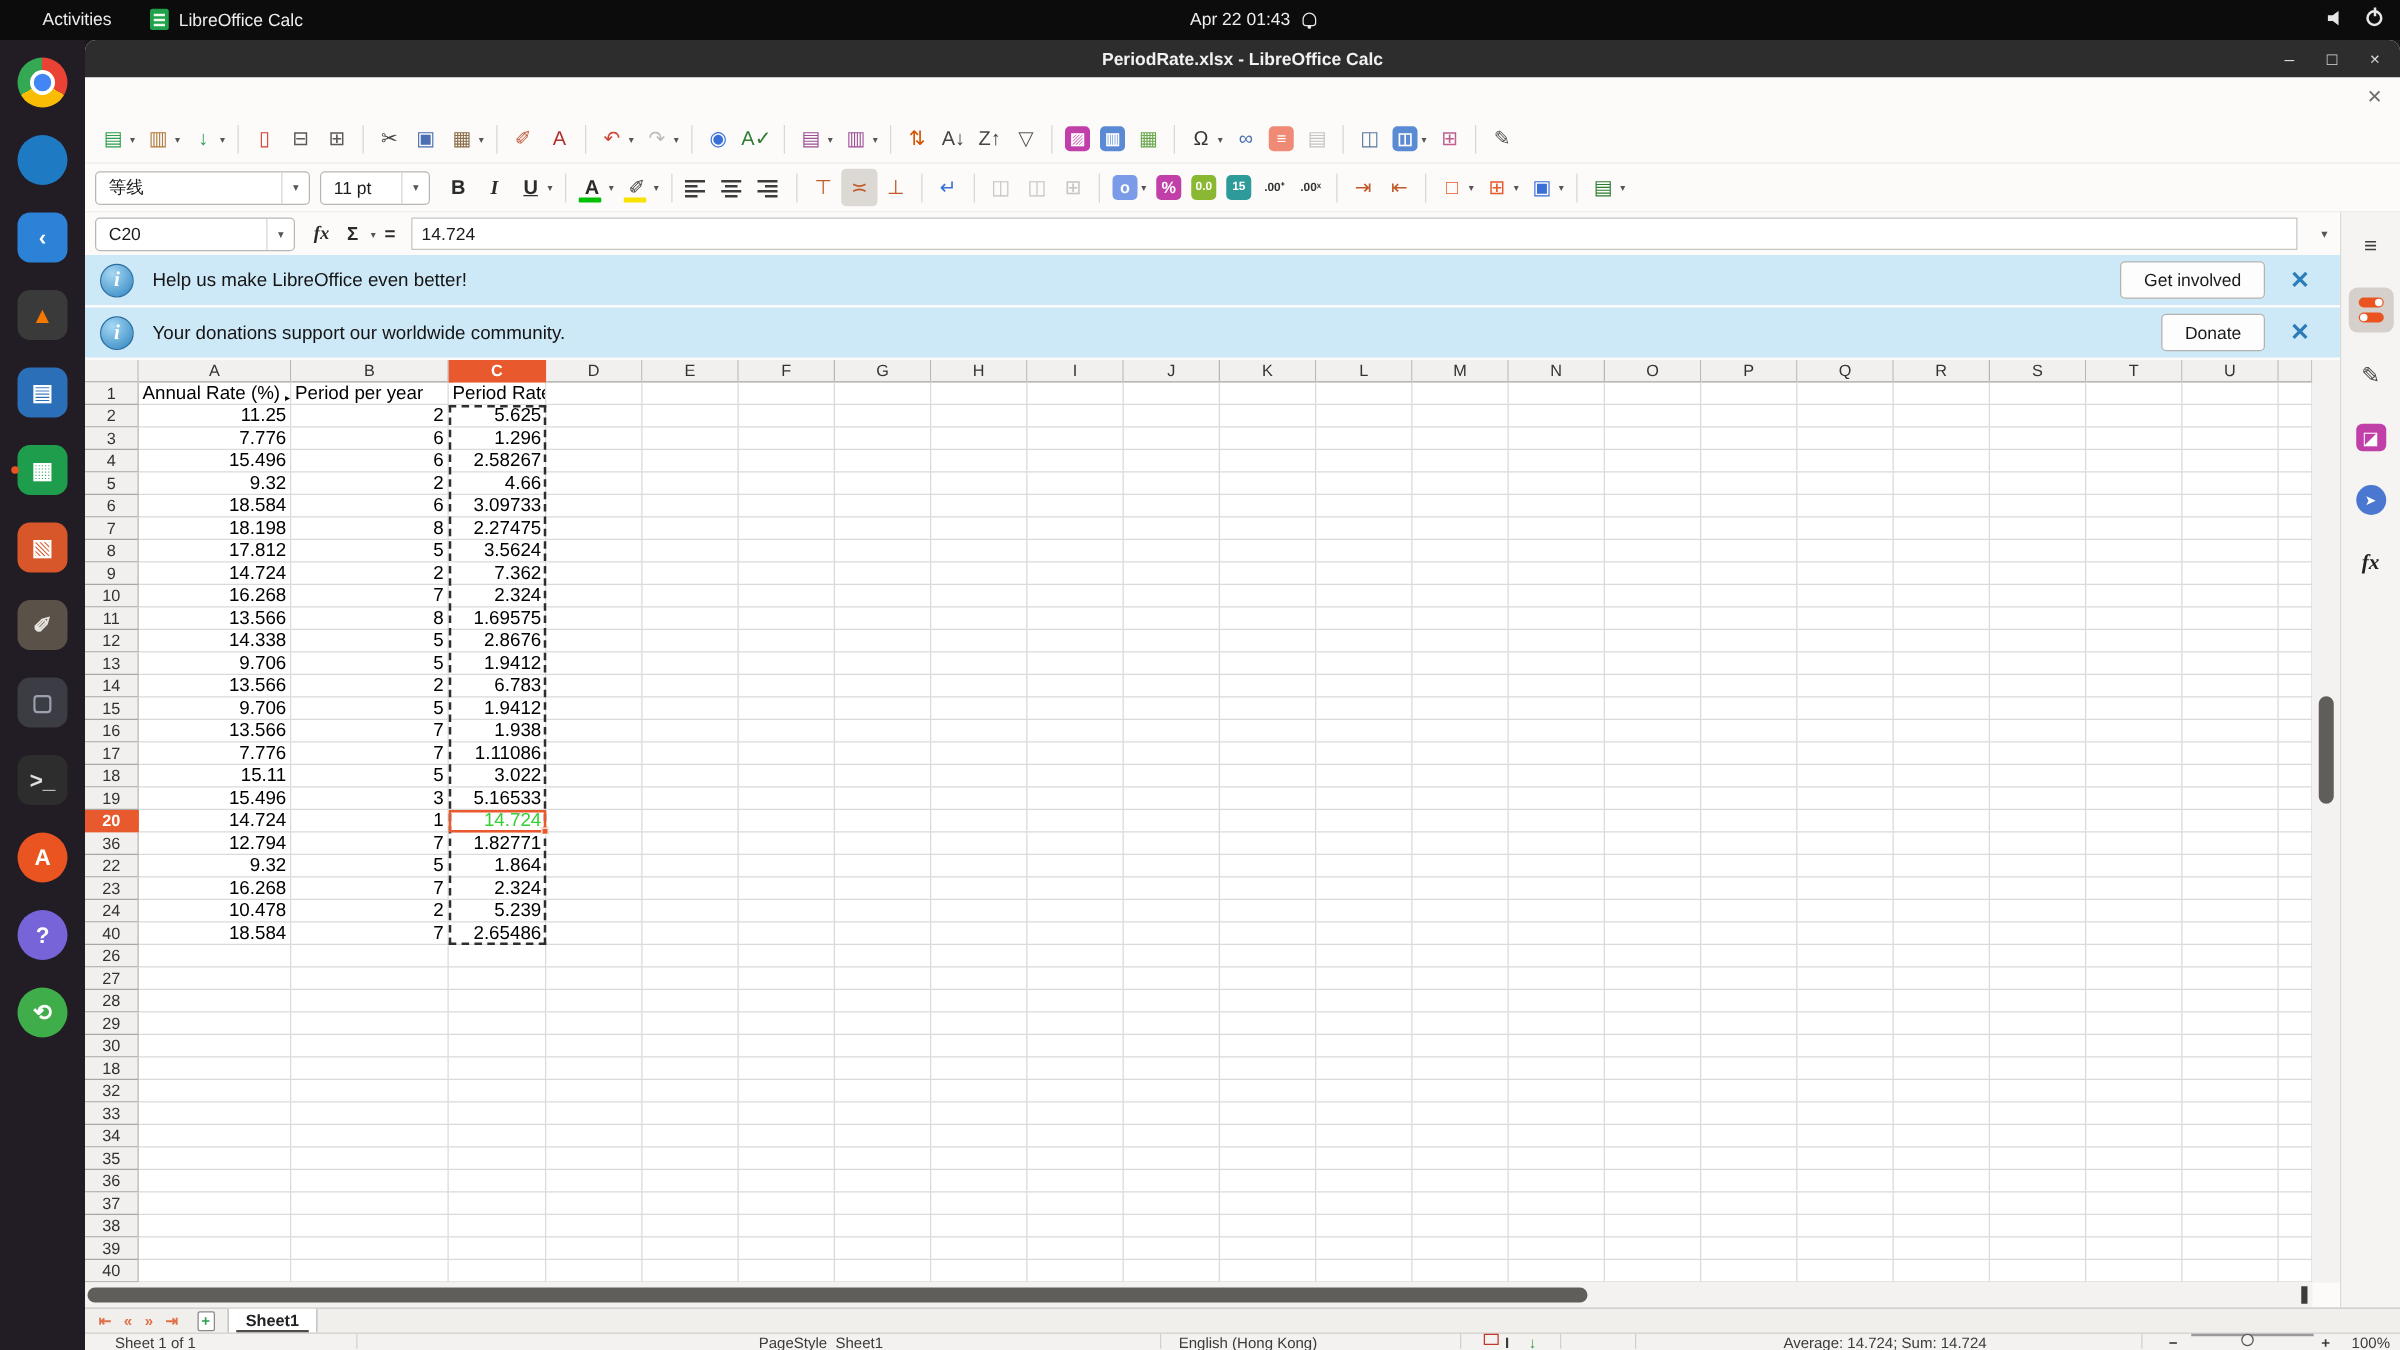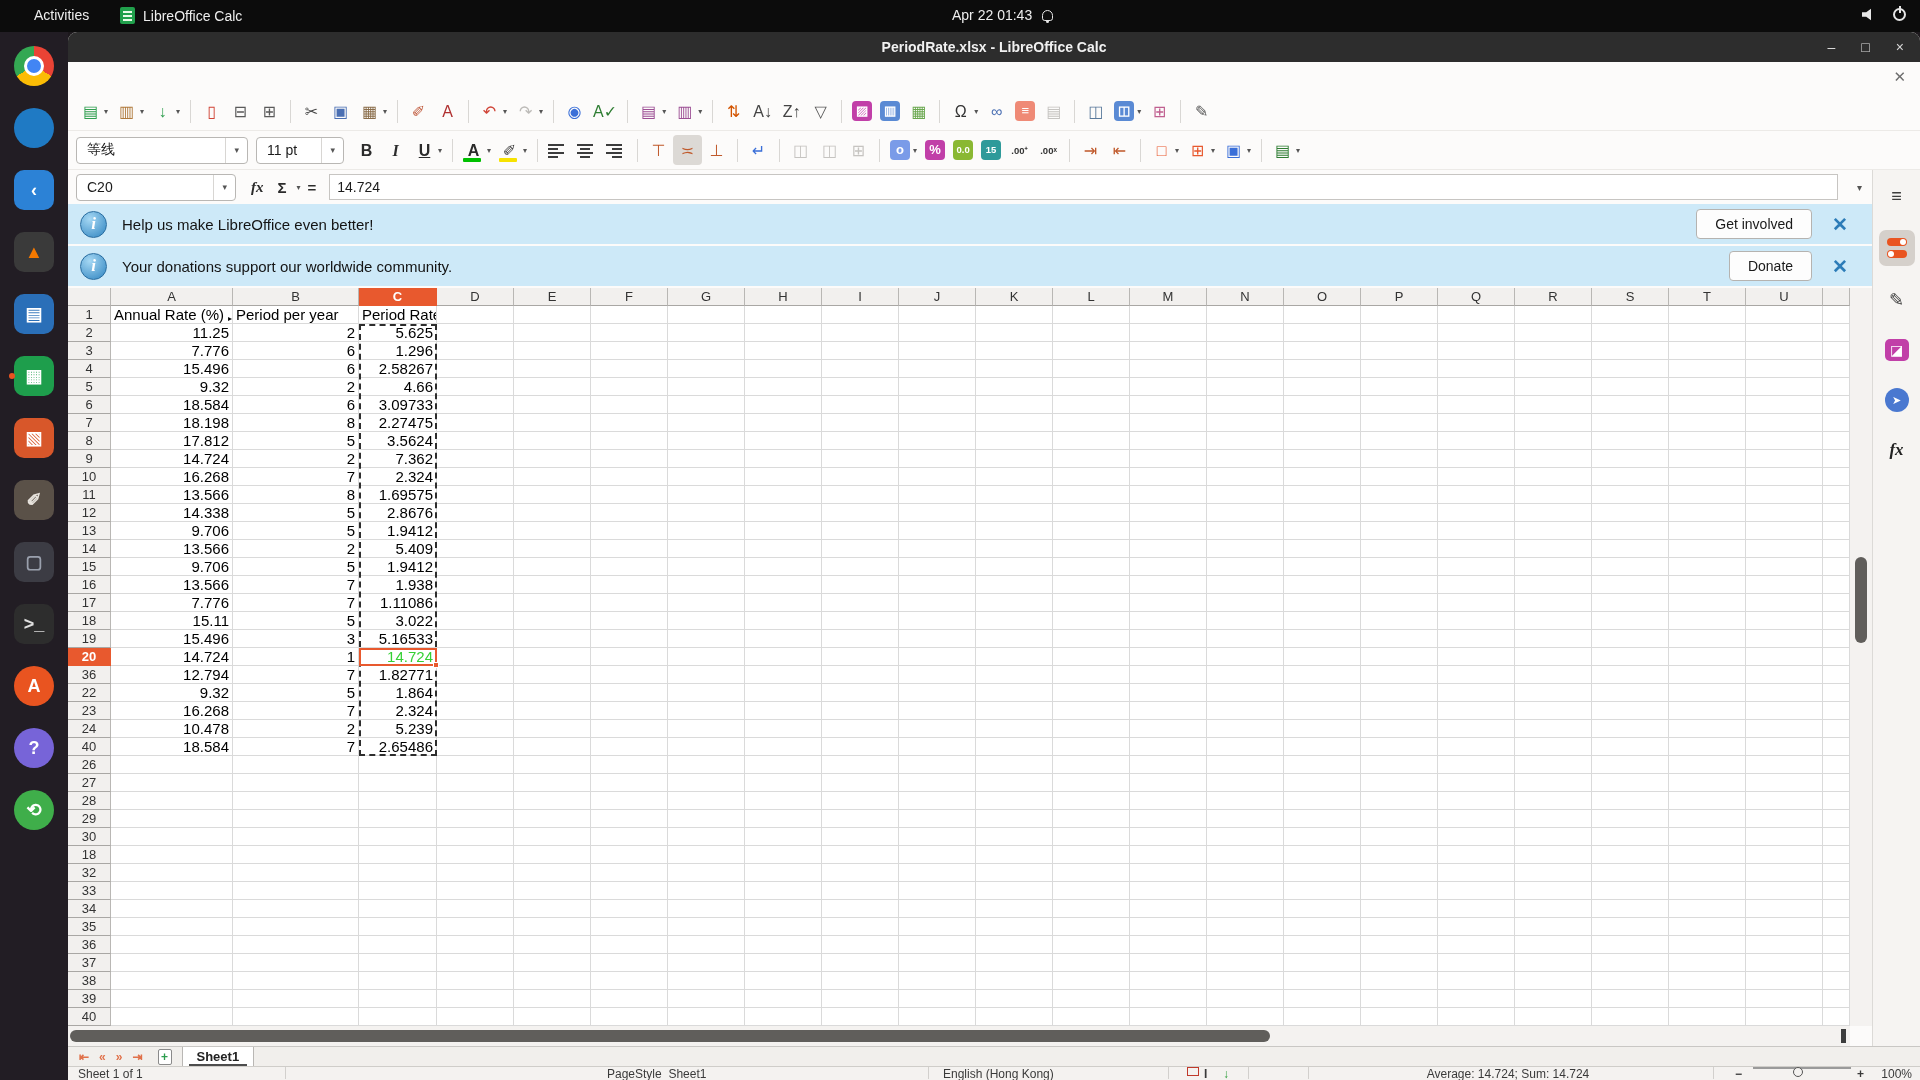--- a/index.html
+++ b/index.html
@@ -813,21 +813,21 @@
           <span class="cell num" style="width: 77px;"></span>
           <span class="cell num" style="width: 77px;"></span>
           <span class="cell num" style="width: 77px;"></span>
           <span class="cell num" style="width: 77px;"></span>
           <span class="cell num" style="width: 27px;"></span>
         </div>
         <div class="grow">
           <span class="rh">14</span>
           <span class="cell num" style="width: 122px;">13.566</span>
           <span class="cell num" style="width: 126px;">2</span>
-          <span class="cell num" style="width: 78px;">5.409</span>
+          <span class="cell num" style="width: 78px;">6.783</span>
           <span class="cell num" style="width: 77px;"></span>
           <span class="cell num" style="width: 77px;"></span>
           <span class="cell num" style="width: 77px;"></span>
           <span class="cell num" style="width: 77px;"></span>
           <span class="cell num" style="width: 77px;"></span>
           <span class="cell num" style="width: 77px;"></span>
           <span class="cell num" style="width: 77px;"></span>
           <span class="cell num" style="width: 77px;"></span>
           <span class="cell num" style="width: 77px;"></span>
           <span class="cell num" style="width: 77px;"></span>
@@ -1535,21 +1535,21 @@
         <span class="tnav">»</span>
         <span class="tnav">⇥</span>
       </span>
     <span class="addsheet">+</span>
     <span style="display:flex">
         <span class="stab active">Sheet1</span>
       </span>
   </div>
 
   <div class="statusbar">
-    <span style="left:10px">Sheet 1 of 1</span>
+    <span style="left:24px">Sheet 1 of 1</span>
     <span class="sdiv" style="left:217px"></span>
     <span style="left:539px">PageStyle_Sheet1</span>
     <span class="sdiv" style="left:860px"></span>
     <span style="left:875px">English (Hong Kong)</span>
     <span class="sdiv" style="left:1100px"></span>
     <span class="selmode"></span>
     <span class="selmodeI">I</span>
     <span class="savestat">↓</span>
     <span class="sdiv" style="left:1180px"></span>
     <span class="sdiv" style="left:1240px"></span>

